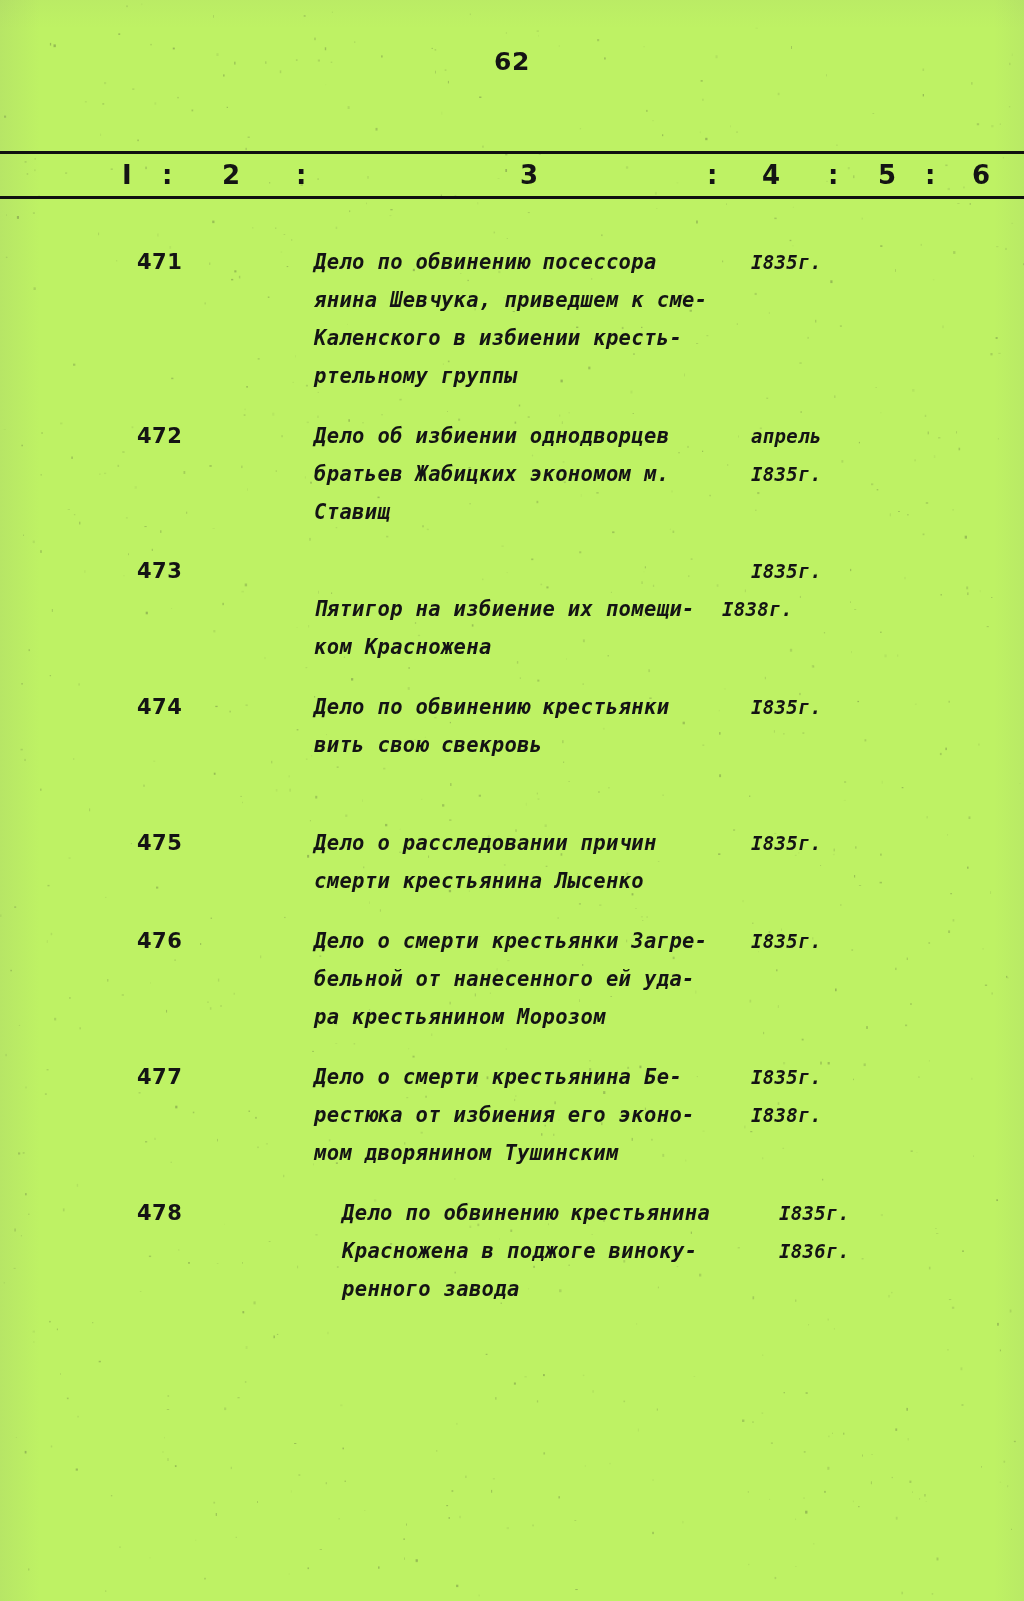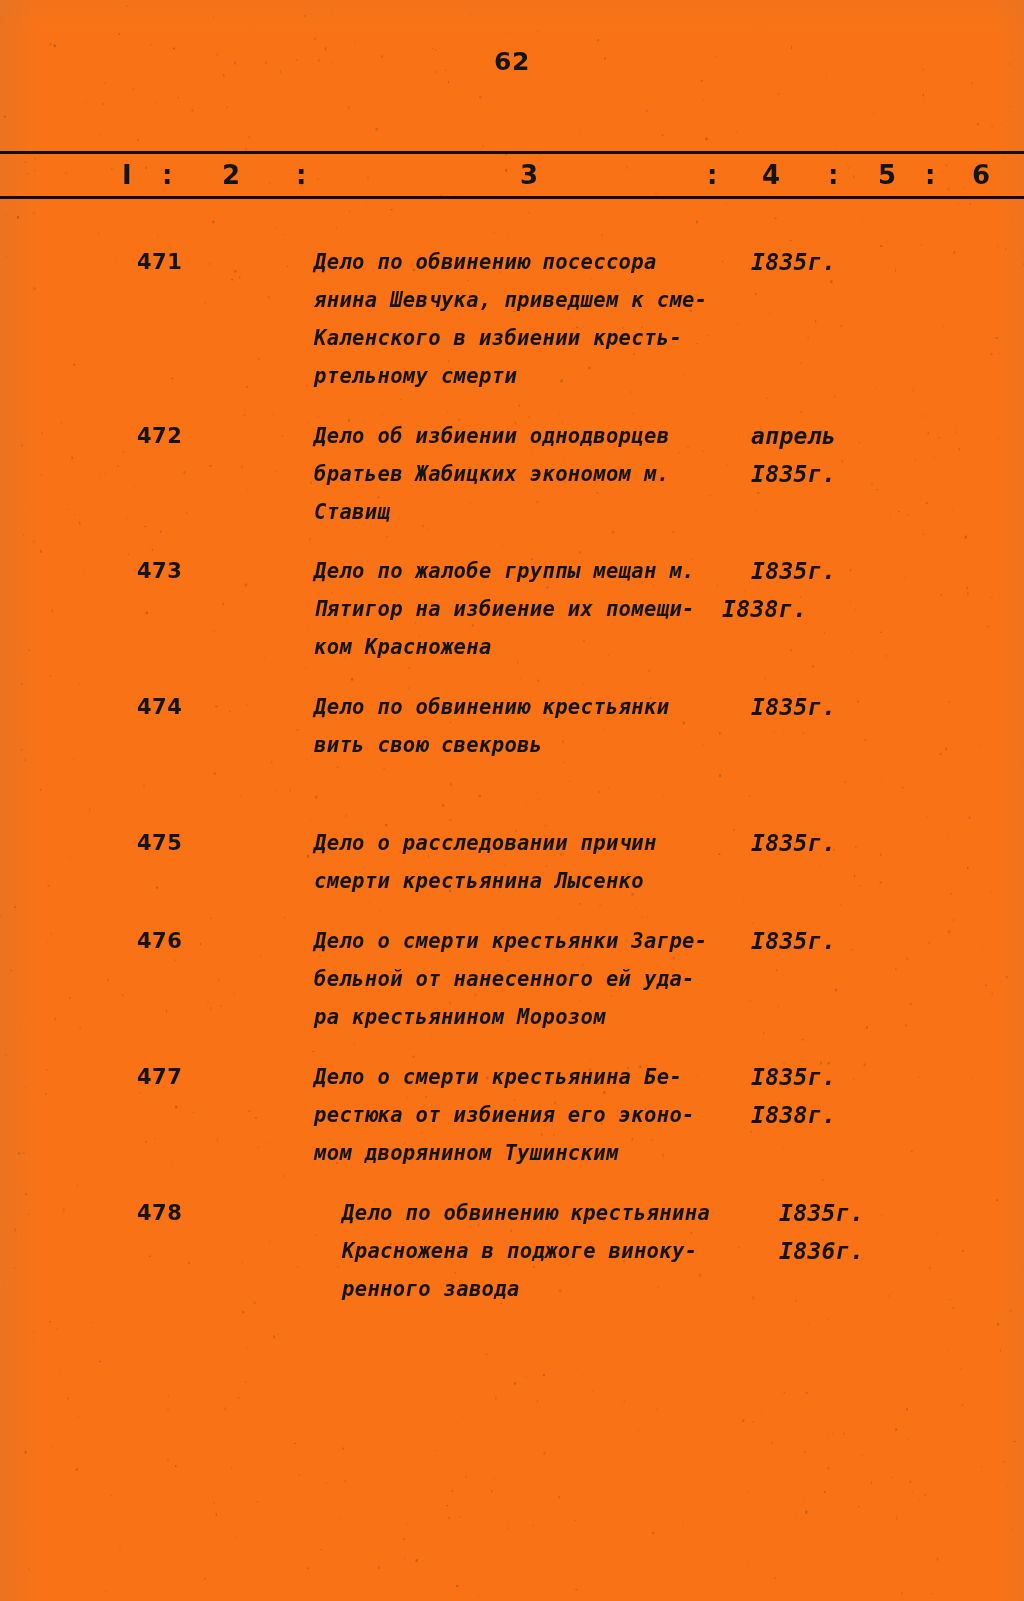--- a/index.html
+++ b/index.html
@@ -13,21 +13,21 @@
     position: relative;
     overflow: hidden;
     font-family: "DejaVu Sans Mono", "Liberation Mono", monospace;
     color: #141414;
   }
 
   
   #page {
     position: absolute;
     inset: 0;
-    background: #f97316;
+    background: #bef264;
   }
   #speckle {
     position: absolute;
     inset: 0;
     pointer-events: none;
     opacity: .5;
   }
   #vignette {
     position: absolute;
     inset: 0;
@@ -125,21 +125,21 @@
   .text {
     font-size: 20.5px;
     font-weight: 700;
     letter-spacing: .35px;
     font-family: "DejaVu Sans Mono", "Liberation Mono", monospace;
   }
   .date {
     position: absolute;
     left: 437px;
     top: 0;
-    font-size: 23px;
+    font-size: 19px;
     font-weight: 700;
     letter-spacing: .35px;
     white-space: pre;
     font-family: "DejaVu Sans Mono", "Liberation Mono", monospace;
   }
   
   .date.overlap { left: 408px; }
 </style>
 </head>
 <body>
@@ -1070,35 +1070,35 @@
     <span class="ch-6">6</span>
   </div>
 
   <div id="entries">
       <div class="entry" style="margin-bottom: 22px; height: 152px;">
         <div class="entry-num">471</div>
         <div class="entry-body">
           <div class="line"><span class="text">Дело по обвинению посессора</span><span class="date">I835г.</span></div>
           <div class="line"><span class="text">янина Шевчука, приведшем к сме-</span></div>
           <div class="line"><span class="text">Каленского в избиении кресть-</span></div>
-          <div class="line"><span class="text">ртельному смерти</span></div>
+          <div class="line"><span class="text">ртельному группы</span></div>
         </div>
       </div>
       <div class="entry" style="margin-bottom: 21px; height: 114px;">
         <div class="entry-num">472</div>
         <div class="entry-body">
           <div class="line"><span class="text">Дело об избиении однодворцев</span><span class="date">апрель</span></div>
           <div class="line"><span class="text">братьев Жабицких экономом м.</span><span class="date">I835г.</span></div>
           <div class="line"><span class="text">Ставищ</span></div>
         </div>
       </div>
       <div class="entry" style="margin-bottom: 22px; height: 114px;">
         <div class="entry-num">473</div>
         <div class="entry-body">
-          <div class="line"><span class="text">Дело по жалобе группы мещан м.</span><span class="date">I835г.</span></div>
+          <div class="line"><span class="date">I835г.</span></div>
           <div class="line"><span class="text">Пятигор на избиение их помещи-</span><span class="date overlap">I838г.</span></div>
           <div class="line"><span class="text">ком Красножена</span></div>
         </div>
       </div>
       <div class="entry" style="margin-bottom: 22px; height: 114px;">
         <div class="entry-num">474</div>
         <div class="entry-body">
           <div class="line"><span class="text">Дело по обвинению крестьянки</span><span class="date">I835г.</span></div>
           <div class="line"><span class="text">вить свою свекровь</span></div>
         </div>

